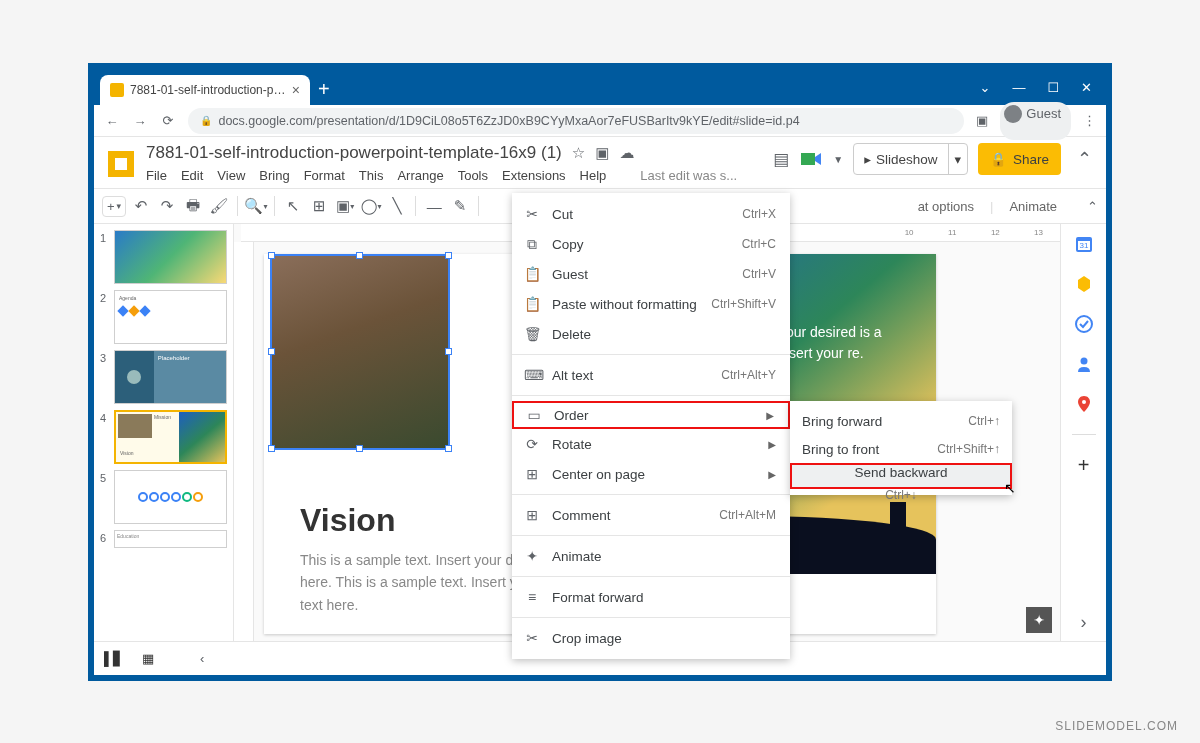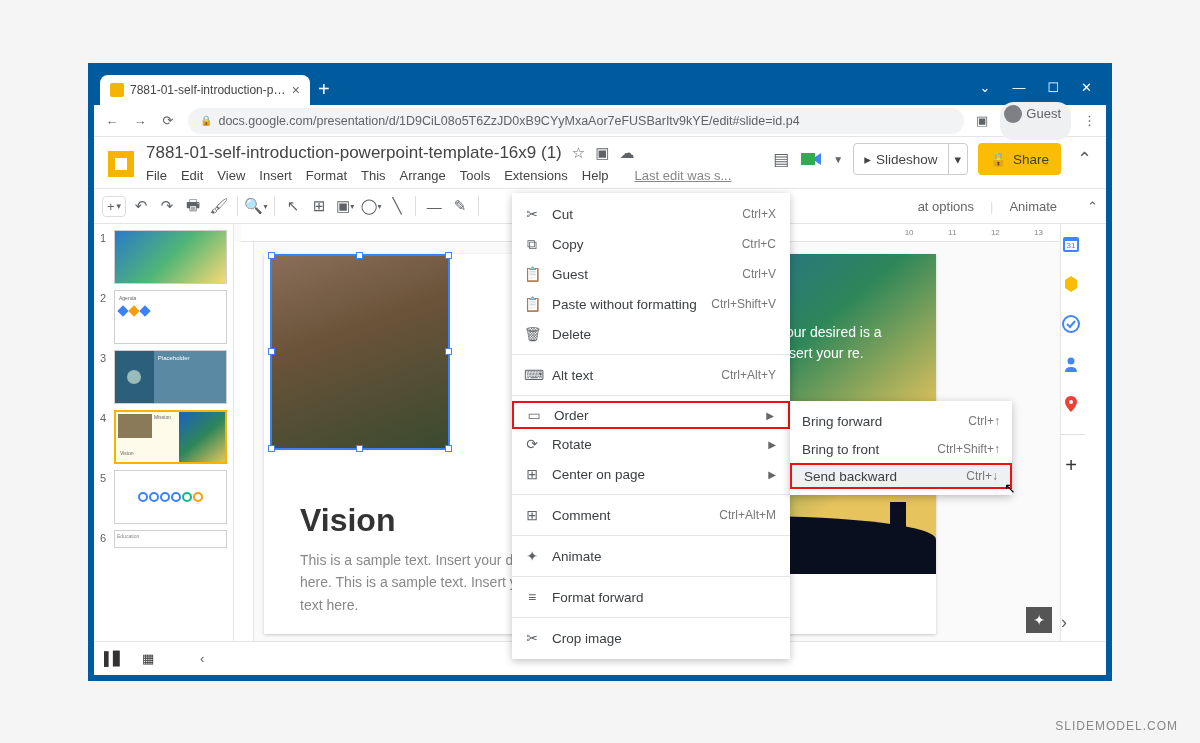--- a/index.html
+++ b/index.html
@@ -22,21 +22,21 @@
   .guest-pill .avatar { width: 18px; height: 18px; background: #7d8185; border-radius: 50%; }
   
   .doc-header { display: flex; padding: 6px 12px 0 10px; align-items: flex-start; position: relative; text-align: right; }
   .logo { width: 34px; height: 34px; display: flex; align-items: center; justify-content: center; margin-right: 8px; margin-top: 4px; }
   .logo-inner { width: 26px; height: 26px; background: #f4b400; border: 3px solid #f4b400; position: relative; }
   .logo-inner::after { content: ''; position: absolute; inset: 4px; background: #fff; }
   .doc-title-row { display: flex; align-items: center; gap: 10px; }
   .doc-title { font-size: 17px; color: #444; }
   .title-ico { color: #5f6368; font-size: 15px; }
   .menubar { display: flex; gap: 14px; font-size: 13px; color: #444; padding: 5px 0; }
-  .menubar .last-edit { color: #888; text-decoration: underline; margin-left: 12px; }
+  .menubar .last-edit { color: #888; margin-left: 20px; }
   .hdr-right { margin-left: auto; display: flex; align-items: center; gap: 10px; }
   .hdr-ico { color: #5f6368; font-size: 17px; }
   .meet-ico { width: 24px; height: 24px; }
   .slideshow-btn { display: flex; align-items: center; border: 1px solid #ccc; border-radius: 4px; height: 32px; }
   .slideshow-btn .main { display: flex; align-items: center; gap: 5px; padding: 0 10px; font-size: 13.5px; color: #444; }
   .slideshow-btn .dd { padding: 0 6px; border-left: 1px solid #ccc; height: 100%; display: flex; align-items: center; color: #444; }
   .share-btn { background: #fbbc04; border-radius: 4px; height: 32px; display: flex; align-items: center; gap: 6px; padding: 0 12px; font-size: 13.5px; font-weight: 500; color: #3c4043; }
   .caret { color: #5f6368; font-size: 18px; display: flex; align-items: center; padding: 0 2px 0 6px; }
   
   .toolbar { height: 36px; border-top: 1px solid #e5e5e5; border-bottom: 1px solid #e5e5e5; display: flex; align-items: center; padding: 0 8px; gap: 4px; color: #5f6368; }
@@ -68,21 +68,21 @@
   .slide-grad { position: absolute; top: 0; right: 0; width: 370px; height: 320px; background: linear-gradient(140deg, #1e5fbf 0%, #2d8659 45%, #e6c35c 75%); overflow: hidden; }
   .slide-grad .title { color: #fff; font-size: 30px; font-weight: 700; margin: 24px 0 0 132px; }
   .slide-grad .body { color: #fff; font-size: 14px; margin: 10px 14px 0 132px; line-height: 1.5; }
   .silhouette { position: absolute; bottom: 0; left: 0; right: 0; height: 58px; background: #0a0f1f; border-radius: 50% 50% 0 0 / 40% 40% 0 0; }
   .person { position: absolute; bottom: 40px; right: 30px; width: 16px; height: 32px; background: #0a0f1f; }
   .slide-vision { position: absolute; bottom: 18px; left: 36px; width: 310px; }
   .slide-vision h2 { font-size: 32px; color: #333; font-weight: 700; margin-bottom: 10px; }
   .slide-vision p { font-size: 14px; color: #888; line-height: 1.6; }
   .explore { position: absolute; bottom: 8px; right: 8px; width: 26px; height: 26px; background: #555; display: flex; align-items: center; justify-content: center; color: #fff; font-size: 14px; }
   
-  .sidepanel { width: 46px; border-left: 1px solid #e5e5e5; display: flex; flex-direction: column; align-items: flex-start; padding: 10px 0; gap: 20px; color: #5f6368; font-size: 18px; position: relative; }
+  .sidepanel { width: 46px; border-left: 1px solid #e5e5e5; display: flex; flex-direction: column; align-items: center; padding: 10px 0; gap: 20px; color: #5f6368; font-size: 18px; position: relative; }
   .sp-ico { width: 20px; height: 20px; display: flex; align-items: center; justify-content: center; }
   .sp-chevron { position: absolute; bottom: 8px; color: #5f6368; }
   
   .bottombar { height: 34px; border-top: 1px solid #e5e5e5; display: flex; align-items: center; padding: 0 10px; gap: 16px; }
   .bb-ico { width: 22px; height: 16px; color: #333; }
   .bb-chev { margin-left: 20px; color: #5f6368; }
   
   .ctx-menu { position: absolute; top: 193px; left: 512px; width: 278px; background: #fff; box-shadow: 0 2px 8px rgba(0,0,0,0.25); padding: 6px 0; font-size: 13.5px; color: #3c4043; z-index: 10; }
   .ctx-item { display: flex; align-items: center; height: 30px; padding: 0 14px 0 12px; gap: 12px; }
   .ctx-item .mi { width: 16px; text-align: center; color: #5f6368; font-size: 14px; }
@@ -90,21 +90,21 @@
   .ctx-item .sc { font-size: 12px; color: #777; }
   .ctx-item .arrow { color: #666; font-size: 10px; }
   .ctx-item.hl { border: 2px solid #e11; height: 28px; }
   .ctx-sep { height: 1px; background: #e5e5e5; margin: 5px 0; }
   
   .sub-menu { position: absolute; top: 401px; left: 790px; width: 222px; background: #fff; box-shadow: 0 2px 8px rgba(0,0,0,0.25); padding: 6px 0; font-size: 13.5px; color: #3c4043; z-index: 11; }
   .sub-item { display: flex; align-items: center; height: 28px; padding: 0 12px; gap: 8px; }
   .sub-item .label { flex: 1; }
   .sub-item .sc { font-size: 12px; color: #777; }
   .sub-item.hover { background: #eef0f1; }
-  .sub-item.hl { border: 2px solid #e11; height: 26px; }
+  .sub-item.hl { border: 2px solid #e11; height: 26px; flex-direction: column; }
   .cursor { position: absolute; top: 480px; left: 1004px; font-size: 14px; z-index: 20; color: #000; }
   
   .watermark { position: absolute; bottom: 10px; right: 22px; font-size: 12px; color: #888; letter-spacing: 1px; }
   svg { display: block; }
 </style>
 </head>
 <body>
 
 <div class="frame">
   <div class="titlebar">
@@ -148,21 +148,21 @@
       <div class="doc-title-row">
         <span class="doc-title">7881-01-self-introduction-powerpoint-template-16x9 (1)</span>
         <span class="title-ico">☆</span>
         <span class="title-ico">▣</span>
         <span class="title-ico">☁</span>
       </div>
       <div class="menubar">
         <span>File</span>
         <span>Edit</span>
         <span>View</span>
-        <span>Insert</span>
+        <span>Bring</span>
         <span>Format</span>
         <span>This</span>
         <span>Arrange</span>
         <span>Tools</span>
         <span>Extensions</span>
         <span>Help</span>
         <span class="last-edit">Last edit was s...</span>
       </div>
     </div>
     <div class="hdr-right">

